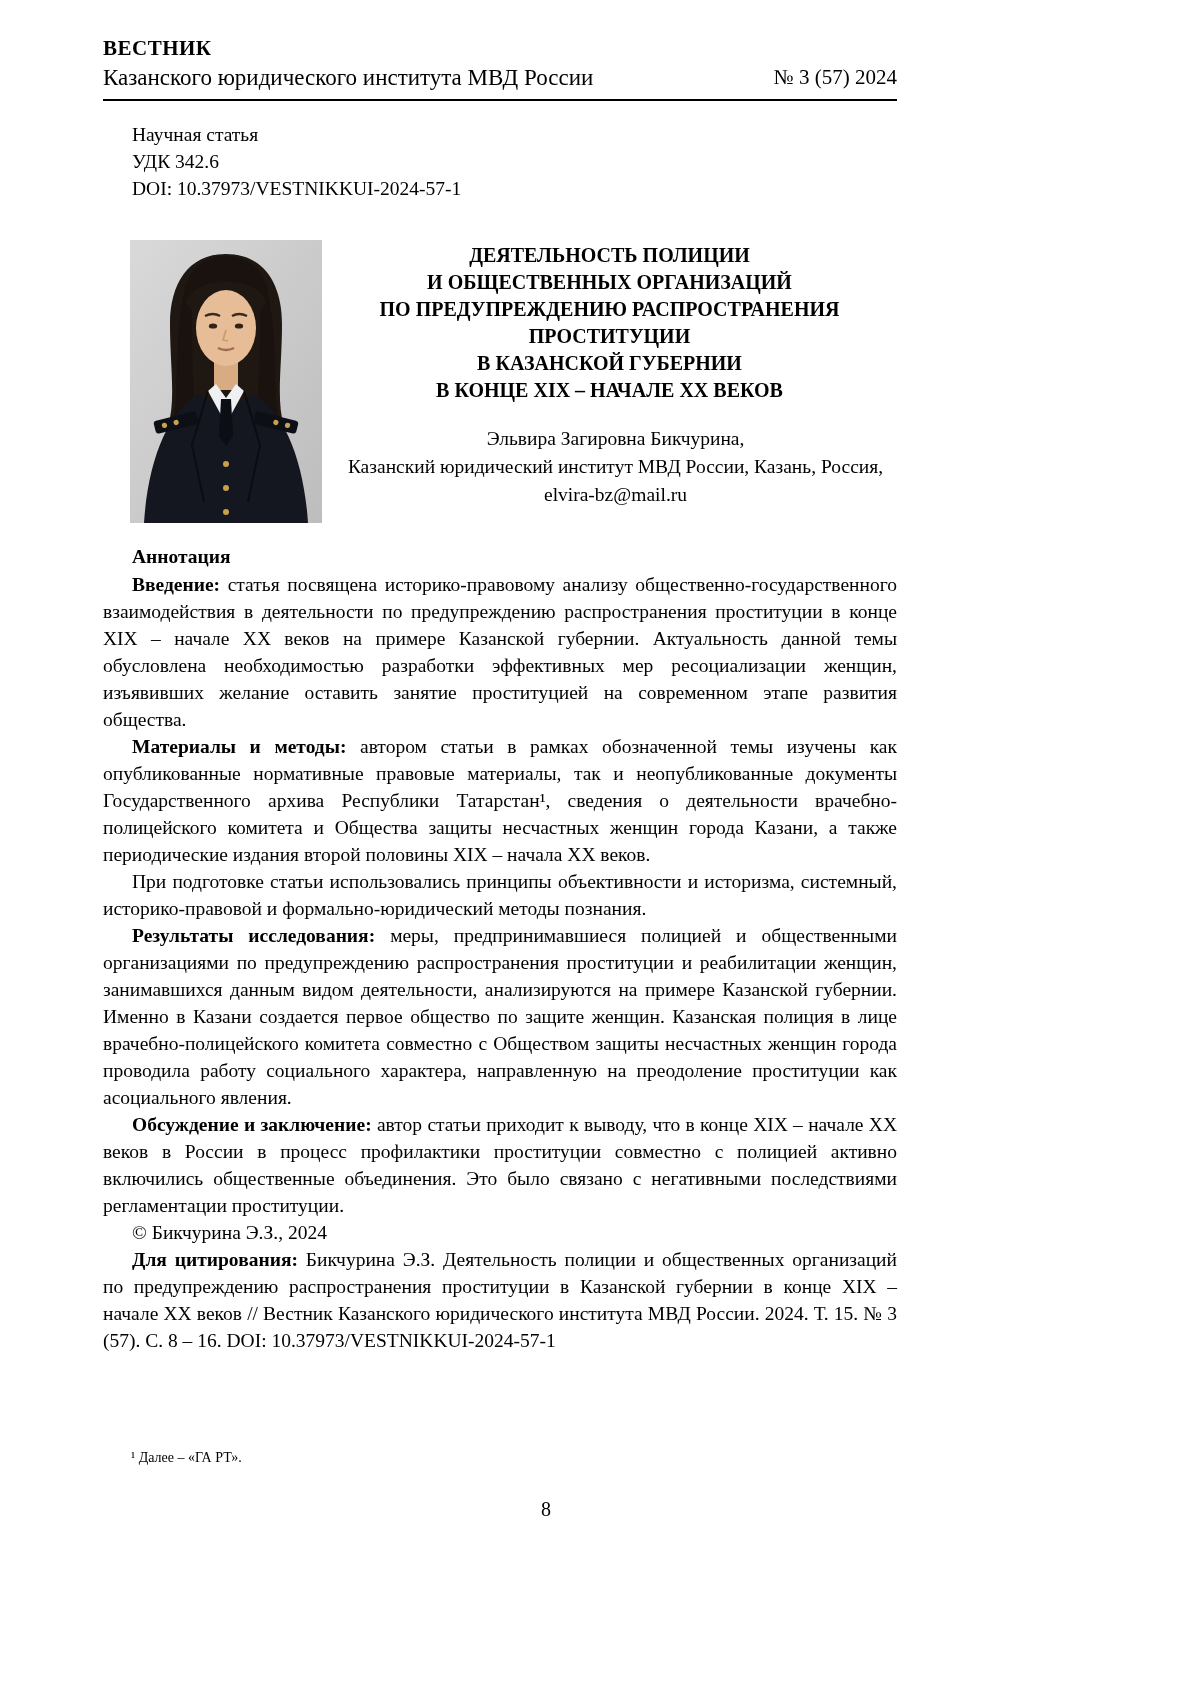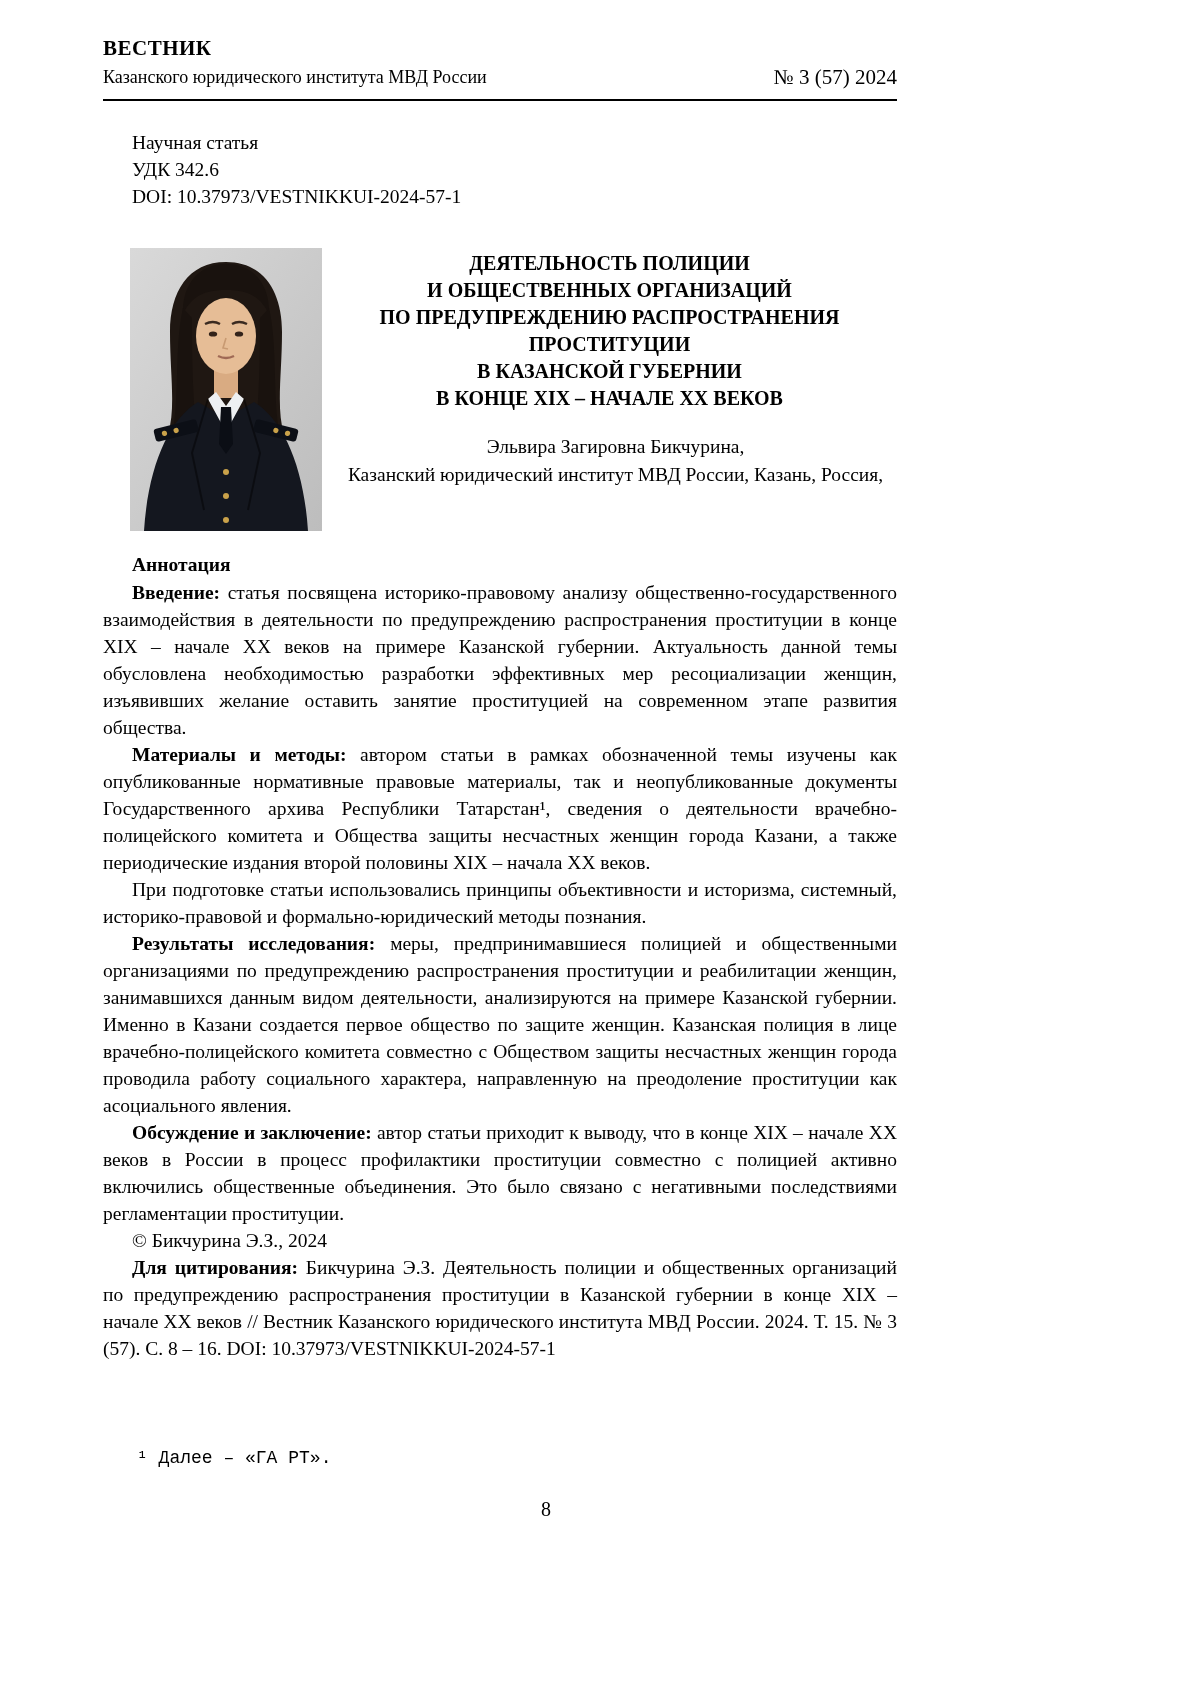--- a/index.html
+++ b/index.html
@@ -9,43 +9,43 @@
     width:1092px; height:1697px;
     background:#ffffff; color:#000;
     font-family:"Liberation Serif", serif;
     overflow:hidden;
   }
   .inner { padding:34px 195px 0 103px; }
 
   
   .masthead-row { display:flex; justify-content:space-between; align-items:flex-end; }
   .journal-title { font-weight:700; font-size:21px; line-height:29px; letter-spacing:.5px; }
-  .journal-subtitle { font-size:18px; line-height:29px; }
+  .journal-subtitle { font-size:23px; line-height:29px; }
   .issue { font-size:21px; line-height:29px; white-space:nowrap; }
   .rule { border-bottom:2.5px solid #000; margin-top:7px; }
 
   
-  .meta { margin-top:28px; padding-left:29px; font-size:19.5px; line-height:27px; }
+  .meta { margin-top:20px; padding-left:29px; font-size:19.5px; line-height:27px; }
 
   
   .title-block { display:flex; margin-top:38px; }
   .photo { flex:0 0 192px; margin-left:27px; height:283px; }
   .photo svg { display:block; }
   .title-wrap { flex:1; text-align:center; padding-top:2px; }
   .article-title { font-size:20px; line-height:27px; font-weight:700; }
   .author { margin-top:21px; font-size:19.5px; line-height:28px;padding-left:12px; }
 
   
   .abstract-heading { margin-top:20px; padding-left:29px; font-weight:700; font-size:19.5px; line-height:27px; }
   .body-text { margin-top:1px; }
   .para { font-size:19.5px; line-height:27px; text-align:justify; text-indent:29px; }
   .keywords { font-style:italic; }
 
   
-  .footnote { position:absolute; left:137px; top:1448px; font-size:18px; line-height:20px;font-family:Liberation Mono, monospace; }
+  .footnote { position:absolute; left:131px; top:1448px; font-size:14px; line-height:20px; }
   .page-number { position:absolute; left:0; right:0; top:1498px; text-align:center; font-size:20px; }
 </style>
 </head>
 <body>
 
 <div class="page">
   <div class="inner">
 
     <header class="masthead">
       <div class="masthead-row">
@@ -123,20 +123,21 @@
         <h1 class="article-title">
           <div>ДЕЯТЕЛЬНОСТЬ ПОЛИЦИИ</div>
           <div>И ОБЩЕСТВЕННЫХ ОРГАНИЗАЦИЙ</div>
           <div>ПО ПРЕДУПРЕЖДЕНИЮ РАСПРОСТРАНЕНИЯ ПРОСТИТУЦИИ</div>
           <div>В КАЗАНСКОЙ ГУБЕРНИИ</div>
           <div>В КОНЦЕ XIX – НАЧАЛЕ XX ВЕКОВ</div>
         </h1>
         <div class="author">
           <div>Эльвира Загировна Бикчурина,</div>
           <div>Казанский юридический институт МВД России, Казань, Россия,</div>
+          <div>elvira-bz@mail.ru</div>
         </div>
       </div>
     </section>
 
     <div class="abstract-heading">Аннотация</div>
 
     <section class="body-text">
       <p class="para">
         <b>Введение:</b>
         <span>статья посвящена историко-правовому анализу общественно-государственного взаимодействия в деятельности по предупреждению распространения проституции в конце XIX – начале XX веков на примере Казанской губернии. Актуальность данной темы обусловлена необходимостью разработки эффективных мер ресоциализации женщин, изъявивших желание оставить занятие проституцией на современном этапе развития общества.</span>

